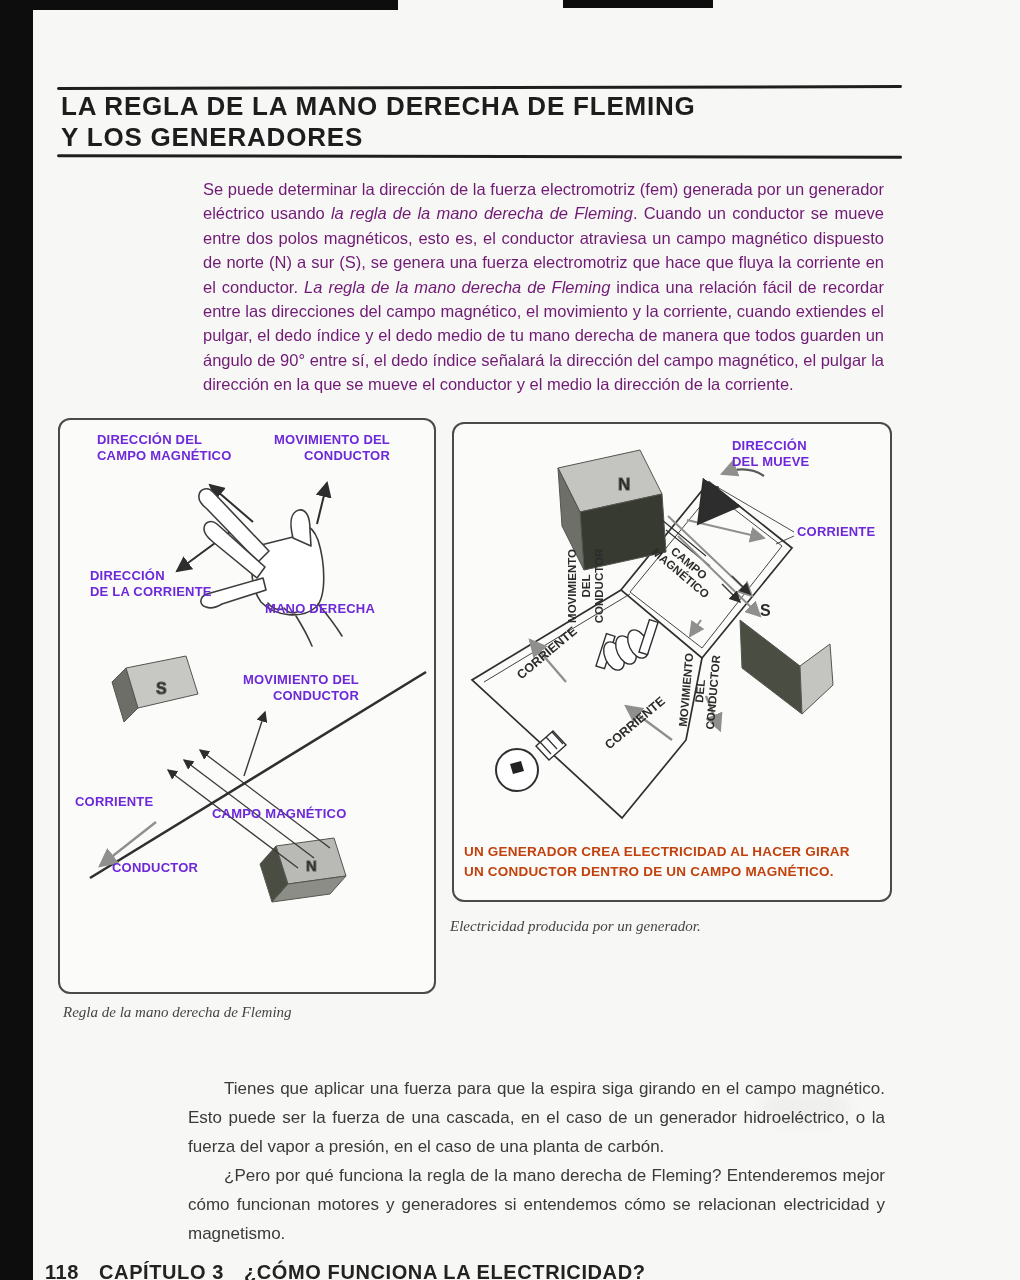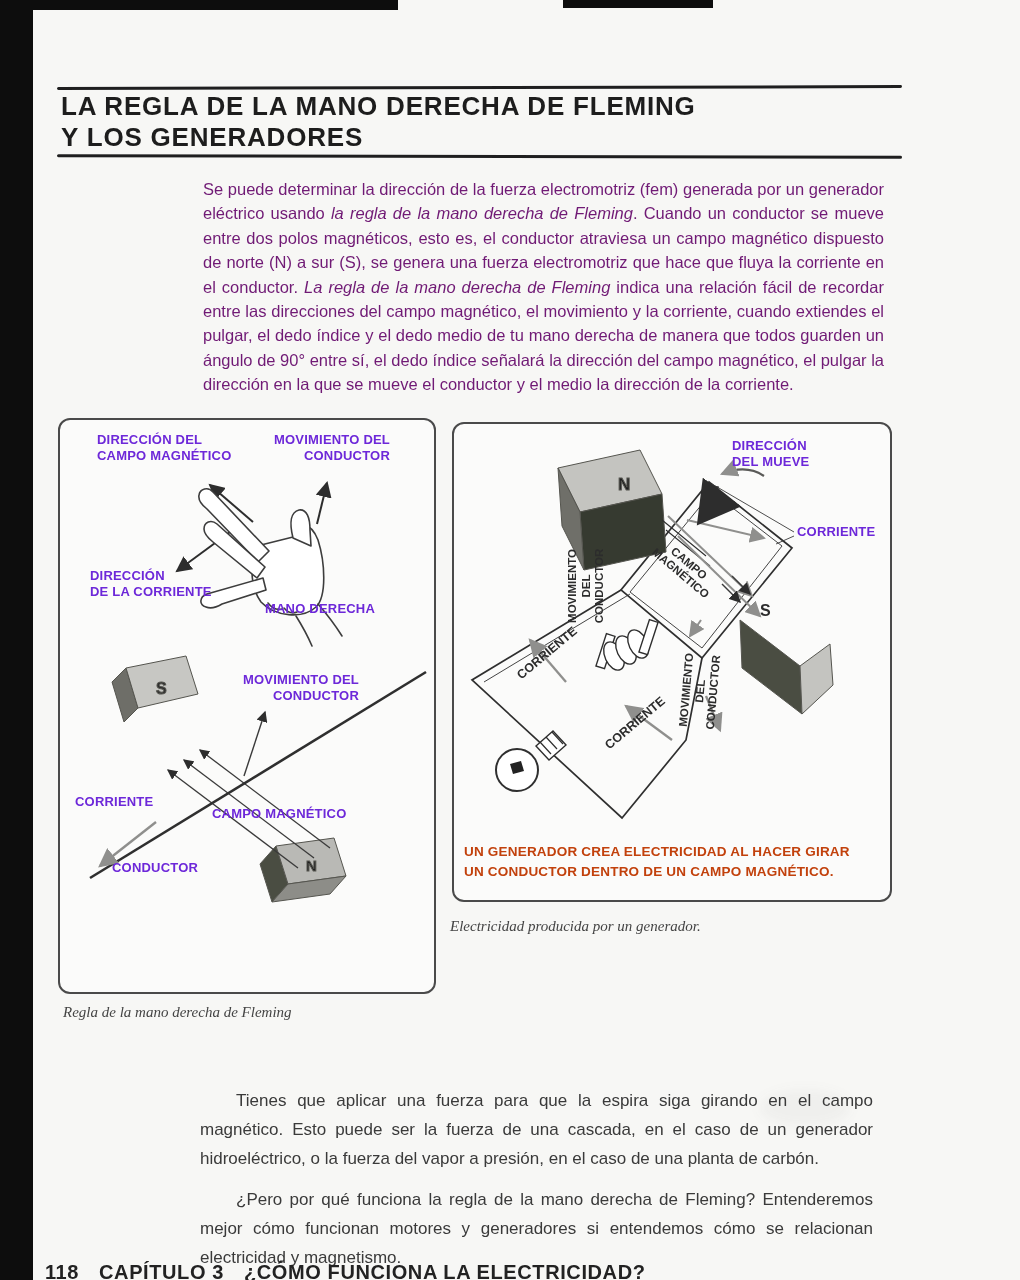--- a/index.html
+++ b/index.html
@@ -24,21 +24,21 @@
   #fig-left{left:58px;top:418px;width:374px;height:572px;}
   #fig-right{left:452px;top:422px;width:436px;height:476px;}
   .figbox svg{position:absolute;left:0;top:0;}
   .lbl{position:absolute;font-weight:bold;font-size:13px;line-height:16px;letter-spacing:.2px;color:#6d28d9;white-space:nowrap;}
   .ctr{text-align:right;}
   .cap{position:absolute;font-weight:bold;font-size:13.5px;line-height:20px;letter-spacing:.2px;color:#c2410c;white-space:nowrap;}
   .rot{position:absolute;font-weight:bold;color:#2c2c2c;text-align:center;}
   .figcaption{position:absolute;font-style:italic;font-size:15px;color:#444;font-family:Liberation Serif, serif;}
   
   #bodytext{position:absolute;left:188px;top:1074px;width:697px;font-size:17px;line-height:29px;color:#3a3a3a;text-align:justify;}
-  #bodytext p{margin:12px;text-indent:36px;}
+  #bodytext p{margin:0;text-indent:36px;}
   
   #footer{position:absolute;left:45px;top:1261px;font-weight:bold;font-size:20px;letter-spacing:.6px;color:#222;white-space:nowrap;}
   #footer span{margin-right:20px;}
 </style>
 </head>
 <body>
 
 <div id="page">
 
   <div id="bar-left" class="scanbar"></div>

